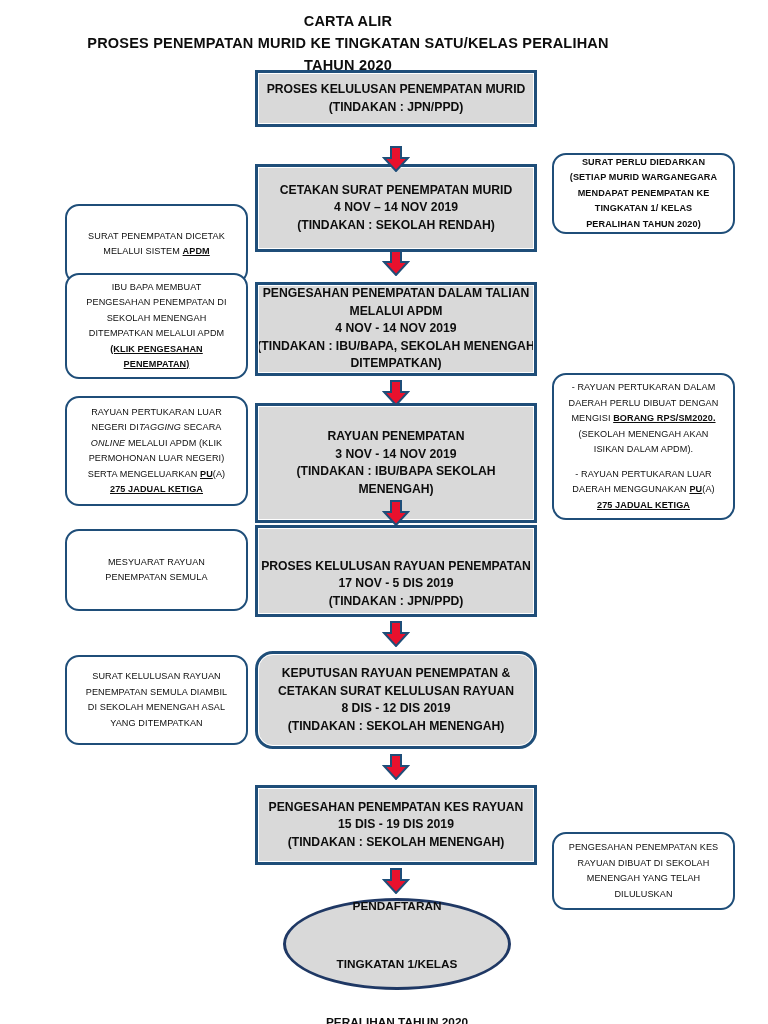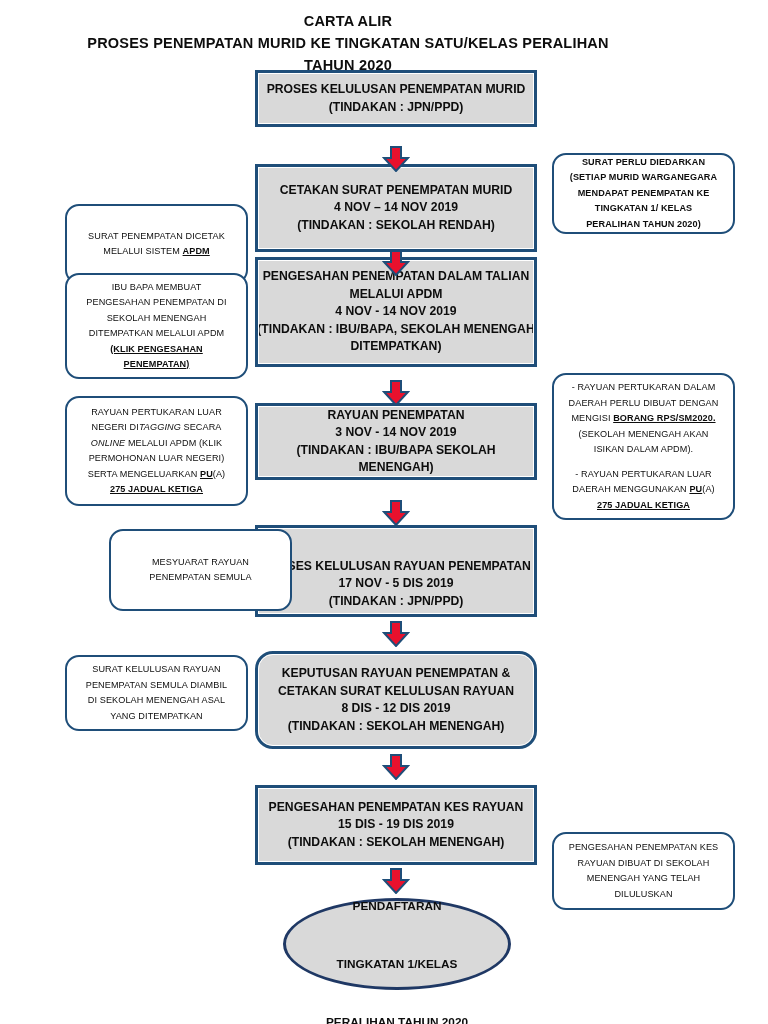--- a/index.html
+++ b/index.html
@@ -122,29 +122,29 @@
   <span class="ln">PROSES KELULUSAN PENEMPATAN MURID</span>
   <span class="ln">(TINDAKAN : JPN/PPD)</span>
 </div>
 
 <div class="proc" id="p2" style="top:164px;height:88px;">
   <span class="ln">CETAKAN SURAT PENEMPATAN MURID</span>
   <span class="ln">4 NOV – 14 NOV 2019</span>
   <span class="ln">(TINDAKAN : SEKOLAH RENDAH)</span>
 </div>
 
-<div class="proc" id="p3" style="top:257px;height:110px;">
+<div class="proc" id="p3" style="top:282px;height:94px;">
   <span class="ln">PENGESAHAN PENEMPATAN DALAM TALIAN</span>
   <span class="ln">MELALUI APDM</span>
   <span class="ln">4 NOV - 14 NOV 2019</span>
   <span class="ln">(TINDAKAN : IBU/BAPA, SEKOLAH MENENGAH</span>
   <span class="ln">DITEMPATKAN)</span>
 </div>
 
-<div class="proc" id="p4" style="top:403px;height:77px;">
+<div class="proc" id="p4" style="top:403px;height:120px;">
   <span class="ln">RAYUAN PENEMPATAN</span>
   <span class="ln">3 NOV - 14 NOV 2019</span>
   <span class="ln">(TINDAKAN : IBU/BAPA SEKOLAH</span>
   <span class="ln">MENENGAH)</span>
 </div>
 
 <div class="proc" id="p5" style="top:525px;height:92px;justify-content:flex-end;">
   <span class="ln">PROSES KELULUSAN RAYUAN PENEMPATAN</span>
   <span class="ln">17 NOV - 5 DIS 2019</span>
   <span class="ln">(TINDAKAN : JPN/PPD)</span>
@@ -185,26 +185,26 @@
 
 <div class="note left" style="top:396px;height:110px;">
   <span class="ln">RAYUAN PERTUKARAN LUAR</span>
   <span class="ln">NEGERI DI<i>TAGGING</i> SECARA</span>
   <span class="ln"><i>ONLINE</i> MELALUI  APDM (KLIK</span>
   <span class="ln">PERMOHONAN LUAR NEGERI)</span>
   <span class="ln">SERTA MENGELUARKAN <b>PU</b>(A)</span>
   <span class="ln"><b>275 JADUAL KETIGA</b></span>
 </div>
 
-<div class="note left" style="top:529px;height:82px;margin-left:44px;">
+<div class="note left" style="top:529px;height:82px;">
   <span class="ln">MESYUARAT RAYUAN</span>
   <span class="ln">PENEMPATAN SEMULA</span>
 </div>
 
-<div class="note left" style="top:655px;height:76px;">
+<div class="note left" style="top:655px;height:90px;">
   <span class="ln">SURAT KELULUSAN RAYUAN</span>
   <span class="ln">PENEMPATAN SEMULA DIAMBIL</span>
   <span class="ln">DI SEKOLAH MENENGAH ASAL</span>
   <span class="ln">YANG DITEMPATKAN</span>
 </div>
 
 <div class="note right" style="top:153px;height:81px;font-weight:bold;">
   <span class="ln">SURAT PERLU DIEDARKAN</span>
   <span class="ln">(SETIAP MURID WARGANEGARA</span>
   <span class="ln">MENDAPAT PENEMPATAN KE</span>

